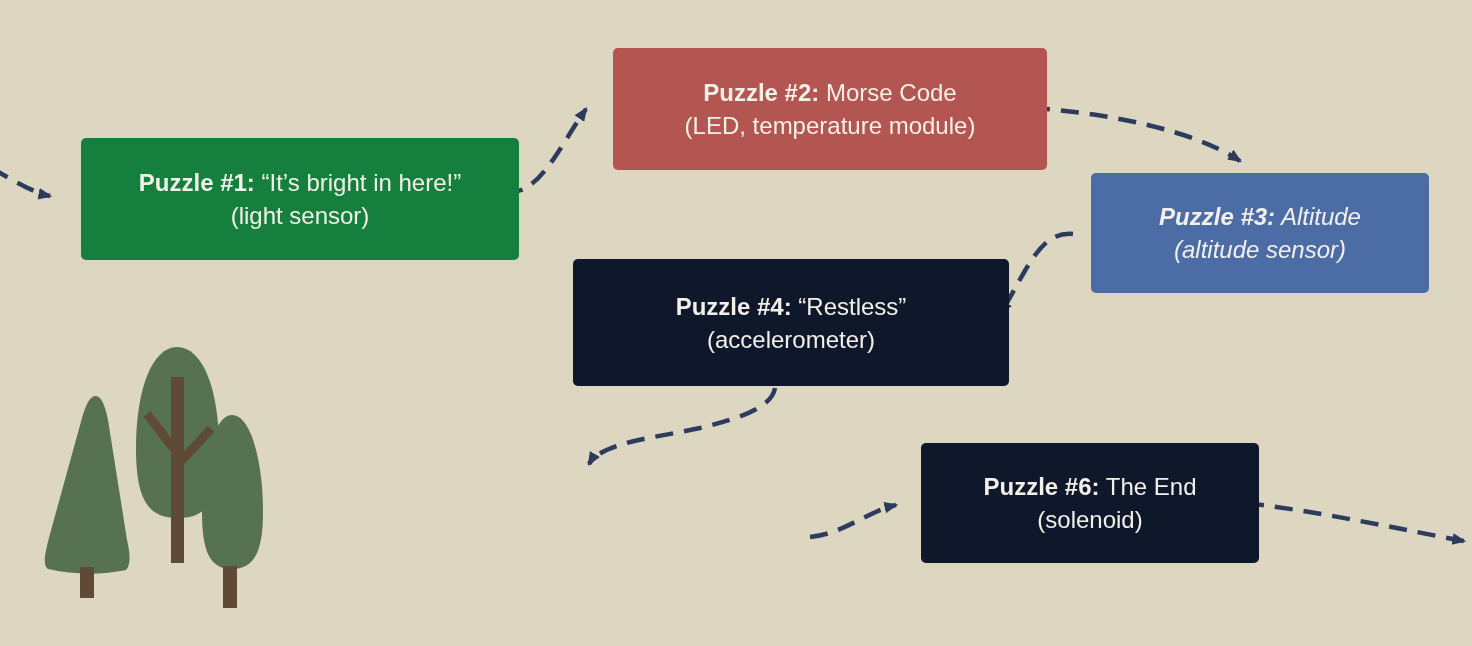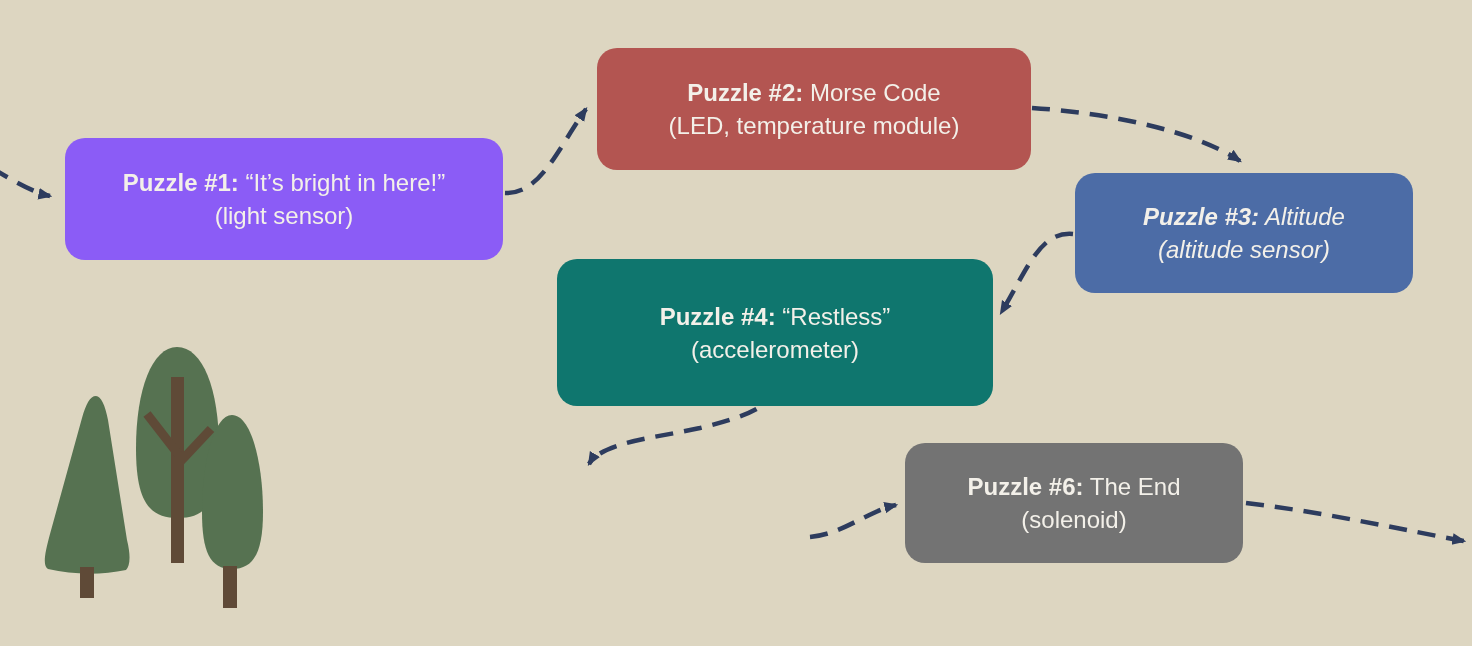--- a/index.html
+++ b/index.html
@@ -32,30 +32,31 @@
     stroke-width: 4.5;
     stroke-dasharray: 18 11;
     stroke-linecap: butt;
   }
   .ah-fill { fill: var(--arrow); }
   .foliage { fill: var(--foliage); }
   .trunk-fill { fill: var(--trunk); }
   .branch { stroke: var(--trunk); stroke-width: 9; fill: none; }
   .node {
     position: absolute;
-    border-radius: 20px;
+    border-radius: 5px;
     color: var(--node-text);
     display: flex;
     flex-direction: column;
     align-items: center;
     justify-content: center;
     text-align: center;
     font-size: 24px;
     line-height: 33px;
     padding: 0 14px;
+    margin-left: 16px;
   }
   .node .b { font-weight: bold; }
 </style>
 </head>
 <body>
 
 <div class="canvas">
 
   <svg class="layer" viewBox="0 0 1472 646" xmlns="http://www.w3.org/2000/svg">
     <defs>
@@ -82,39 +83,39 @@
       <path class="arrow" marker-end="url(#ah)" d="M -8,168 C 15,182 35,193 50,196"></path>
       <path class="arrow" marker-end="url(#ah)" d="M 505,193 C 540,194 556,152 586,109"></path>
       <path class="arrow" marker-end="url(#ah)" d="M 1032,108 C 1110,113 1195,131 1240,161"></path>
       <path class="arrow" marker-end="url(#ah)" d="M 1073,234 C 1040,231 1028,268 1001,313"></path>
       <path class="arrow" marker-end="url(#ah)" d="M 775,388 C 772,406 745,417 700,428 C 655,438 602,442 589,464"></path>
       <path class="arrow" marker-end="url(#ah)" d="M 810,537 C 843,534 866,512 896,505"></path>
       <path class="arrow" marker-end="url(#ah)" d="M 1246,503 C 1330,513 1408,531 1464,541"></path>
     </g>
   </svg>
 
-  <div class="node" style="left: 65px; top: 138px; width: 438px; height: 122px; background-color: #8b5cf6;">
+  <div class="node" style="left: 65px; top: 138px; width: 438px; height: 122px; background-color: #15803d;">
     <div><span class="b">Puzzle #1:</span> <span>“It’s bright in here!”</span></div>
     <div>(light sensor)</div>
   </div>
 
   <div class="node" style="left: 597px; top: 48px; width: 434px; height: 122px; background-color: rgb(179, 85, 81);">
     <div><span class="b">Puzzle #2:</span> <span>Morse Code</span></div>
     <div>(LED, temperature module)</div>
   </div>
 
   <div class="node" style="left: 1075px; top: 173px; width: 338px; height: 120px; background-color: rgb(76, 108, 166); font-style: italic;">
     <div><span class="b">Puzzle #3:</span> <span>Altitude</span></div>
     <div>(altitude sensor)</div>
   </div>
 
-  <div class="node" style="left: 557px; top: 259px; width: 436px; height: 147px; background-color: #0f766e;">
+  <div class="node" style="left: 557px; top: 259px; width: 436px; height: 127px; background-color: #0f172a;">
     <div><span class="b">Puzzle #4:</span> <span>“Restless”</span></div>
     <div>(accelerometer)</div>
   </div>
 
 
-  <div class="node" style="left: 905px; top: 443px; width: 338px; height: 120px; background-color: #737373;">
+  <div class="node" style="left: 905px; top: 443px; width: 338px; height: 120px; background-color: #0f172a;">
     <div><span class="b">Puzzle #6:</span> <span>The End</span></div>
     <div>(solenoid)</div>
   </div>
 
 </div>
 
 </body></html>

